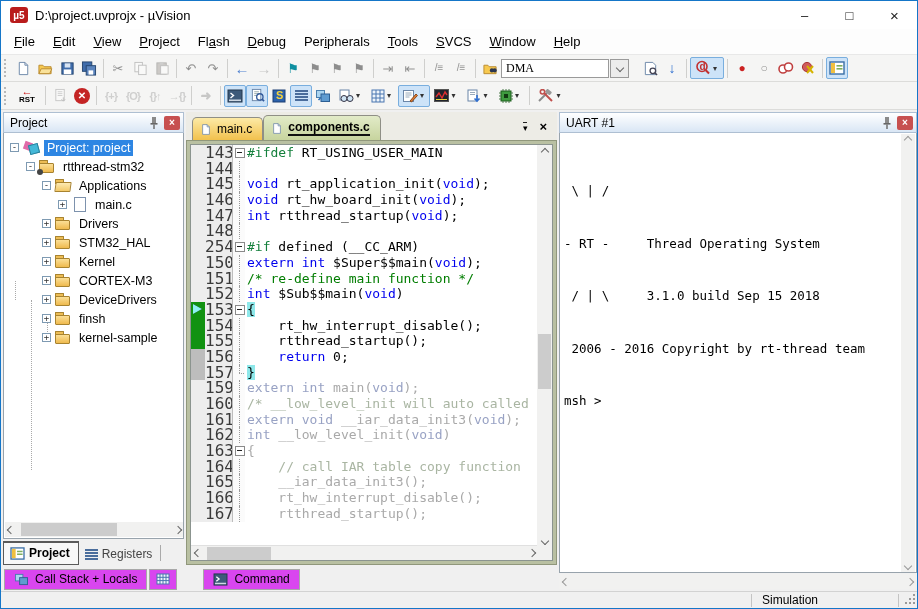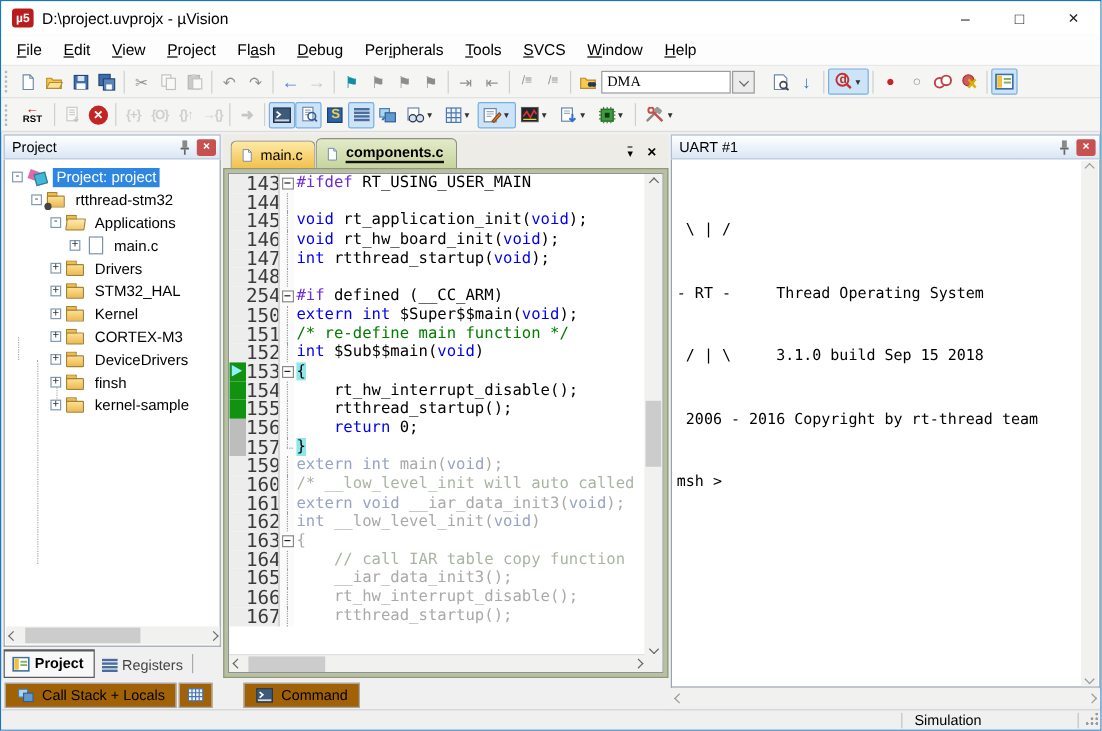--- a/index.html
+++ b/index.html
@@ -107,40 +107,40 @@
               border-top:5.5px solid transparent;border-bottom:5.5px solid transparent;
               filter:drop-shadow(0 0 .6px #000);}
   .ncell{width:27px;flex:none;background:#ededed;color:#3a3a3a;text-align:left;padding-right:4px;font-size:16px;}
   .fcell{width:13px;flex:none;border-left:1px solid #bdbdbd;position:relative;background:#fbfbfb;}
   .f-minus::before{content:'';position:absolute;left:2px;top:3px;width:8px;height:8px;background:#fff;border:1px solid #8a8a8a;}
   .f-minus::after{content:'';position:absolute;left:4px;top:7px;width:5px;border-top:1px solid #222;}
   .f-line::before{content:'';position:absolute;left:6px;top:0;bottom:0;border-left:1px dotted #9a9a9a;}
   .f-end::before{content:'';position:absolute;left:6px;top:0;height:8px;border-left:1px dotted #9a9a9a;}
   .f-end::after{content:'';position:absolute;left:6px;top:8px;width:5px;border-top:1px dotted #9a9a9a;}
   .ccell{padding-left:2px;}
-  .tk-kw{color:#0000ee;}.tk-pp{color:#6d28d9;}.tk-cm{color:#007d00;}.tk-pl{color:#000;}
+  .tk-kw{color:#0000ee;}.tk-pp{color:#15803d;}.tk-cm{color:#007d00;}.tk-pl{color:#000;}
   .tk-hb{background:#8ee8ea;color:#000;}
   .tk-in{color:#a9a9a9;}.tk-ink{color:#98a2c4;}.tk-inc{color:#a9b5a2;}
   #edit-vscroll{right:0;top:0;width:15px;height:403px;flex-direction:column;justify-content:space-between;padding:4px 0;align-items:center;}
   #edit-vthumb{position:absolute;left:1px;top:189px;width:13px;height:55px;}
   #edit-hscroll{left:0;bottom:0;width:348px;height:15px;justify-content:space-between;padding:0 4px;border-top:1px solid #e0e0e0;}
   #edit-hthumb{position:absolute;left:16px;top:1px;width:64px;height:13px;}
   #edit-corner{position:absolute;right:0;bottom:0;width:15px;height:15px;background:#f1f1f0;}
 
   
   #uartpanel{left:558px;top:111px;width:358px;height:479px;}
   #uartbox{position:absolute;left:0;top:21px;width:358px;height:440px;background:#fff;border:1px solid #98a3ac;border-top:none;overflow:hidden;}
   #uarttext{position:absolute;left:4px;top:14px;right:18px;font-family:"DejaVu Sans Mono",monospace;font-size:12.5px;
             line-height:17.5px;white-space:pre;color:#000;}
   #uart-vscroll{right:1px;top:1px;width:14px;height:438px;flex-direction:column;justify-content:space-between;padding:3px 0;align-items:center;}
   #uart-hscroll{left:0;top:462px;width:358px;height:15px;justify-content:space-between;padding:0 4px;background:#f1f1f0;}
 
   
   #dockleft{left:0px;top:566px;width:556px;height:24px;background:#f0f0f0;display:flex;align-items:center;gap:2px;padding-left:3px;}
-  .dtab{height:21px;display:flex;align-items:center;gap:6px;background:#a16207;border:1px solid #a8a8a8;
+  .dtab{height:21px;display:flex;align-items:center;gap:6px;background:#d946ef;border:1px solid #a8a8a8;
         padding:0 9px;font-size:12px;}
   #statusbar{left:0;top:590px;width:916px;height:17px;background:#f0f0f0;border-top:1px solid #d2d2d2;display:flex;align-items:center;font-size:12px;}
   .ssep{width:1px;height:13px;background:#c4c4c4;}
   #grip{margin-left:auto;margin-right:2px;width:12px;height:12px;
         background:radial-gradient(circle at 3px 9px,#9a9a9a 1px,transparent 1.4px),
                    radial-gradient(circle at 7px 9px,#9a9a9a 1px,transparent 1.4px),
                    radial-gradient(circle at 7px 5px,#9a9a9a 1px,transparent 1.4px),
                    radial-gradient(circle at 11px 9px,#9a9a9a 1px,transparent 1.4px),
                    radial-gradient(circle at 11px 5px,#9a9a9a 1px,transparent 1.4px),
                    radial-gradient(circle at 11px 1px,#9a9a9a 1px,transparent 1.4px);}

